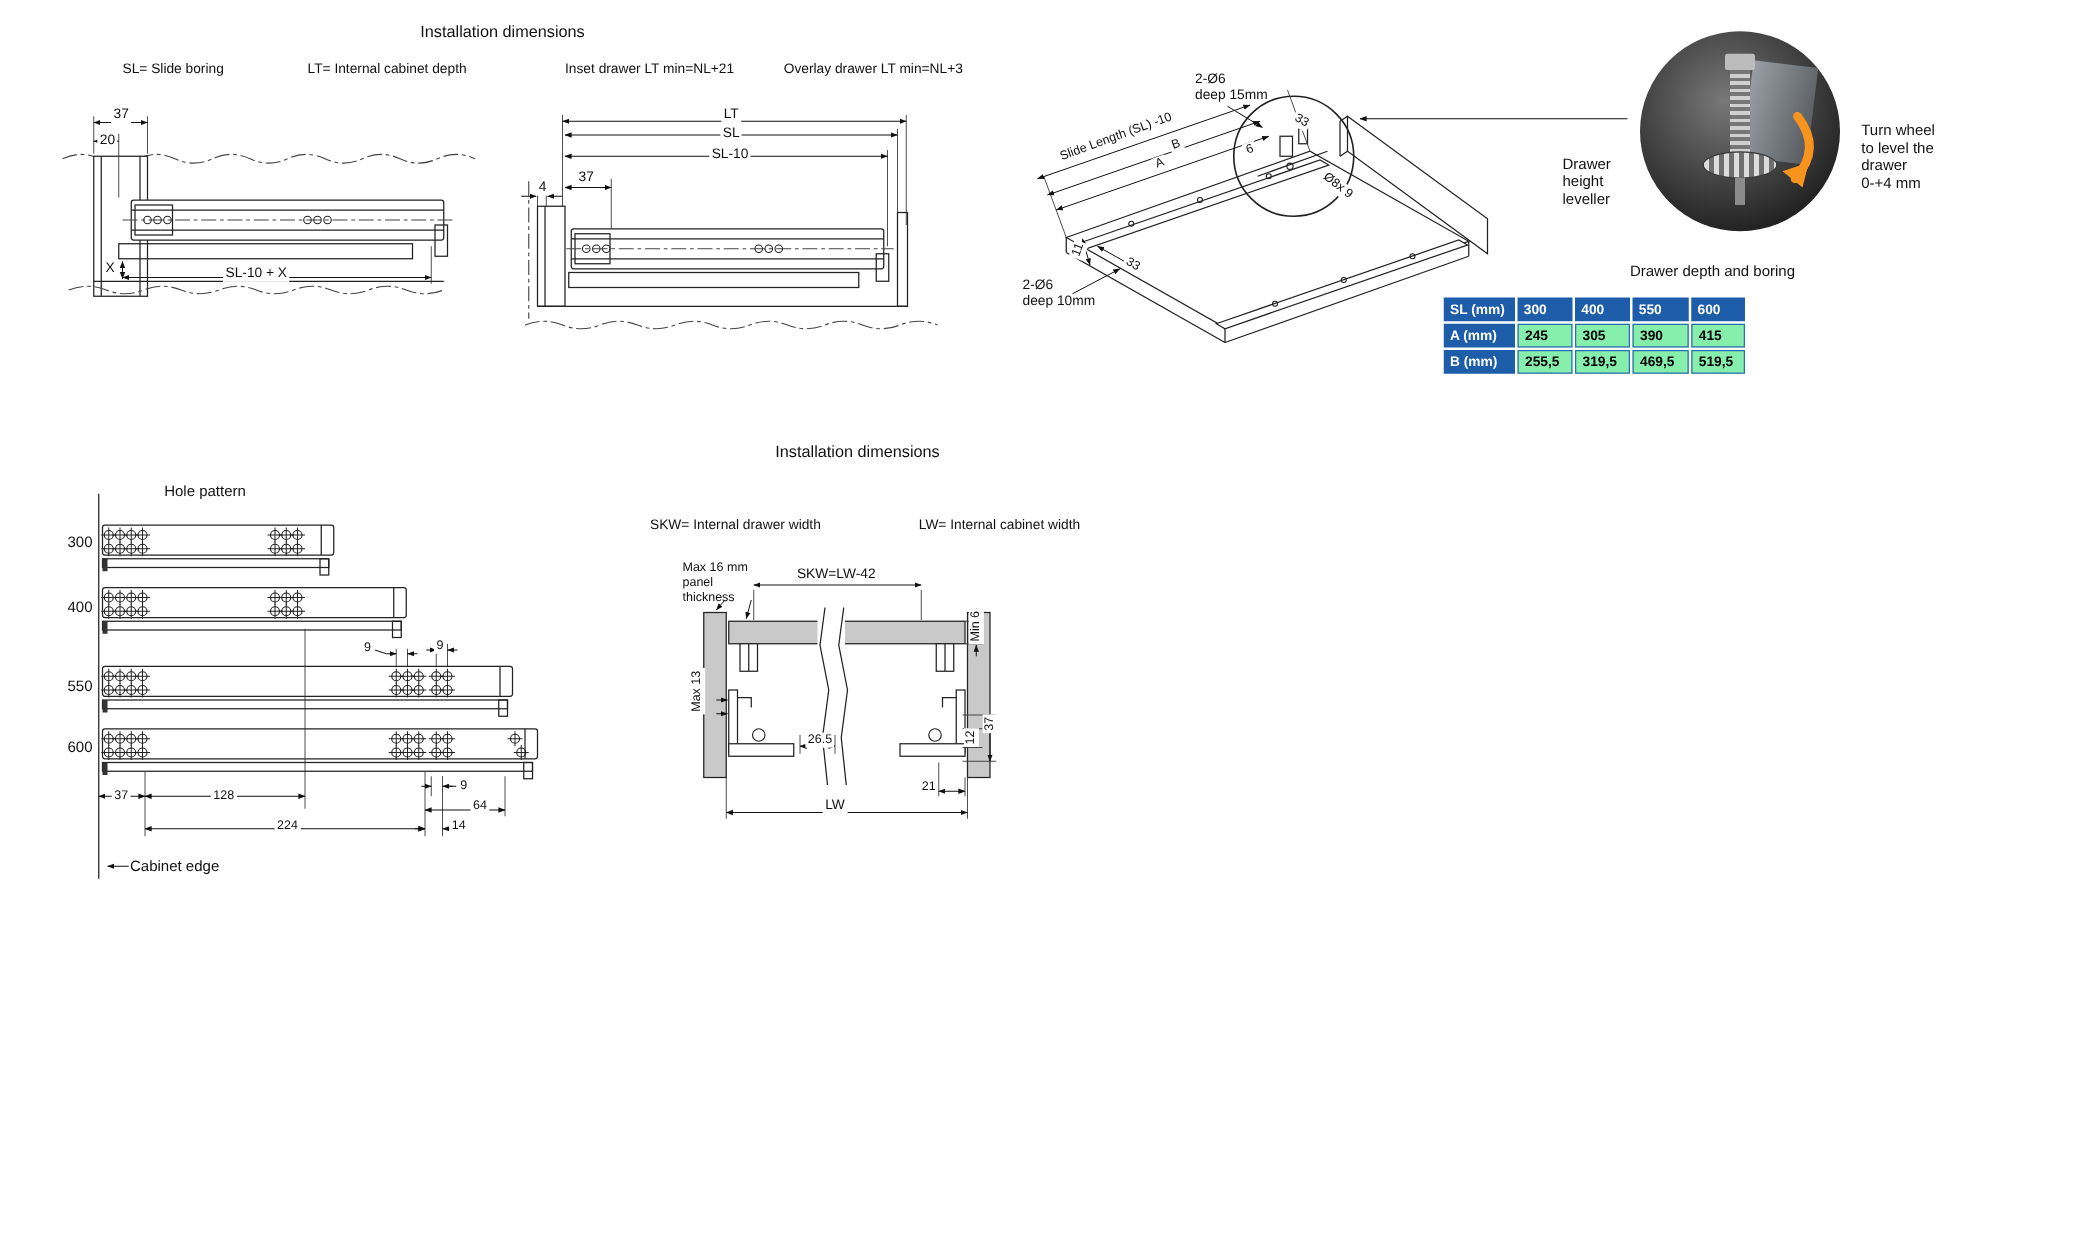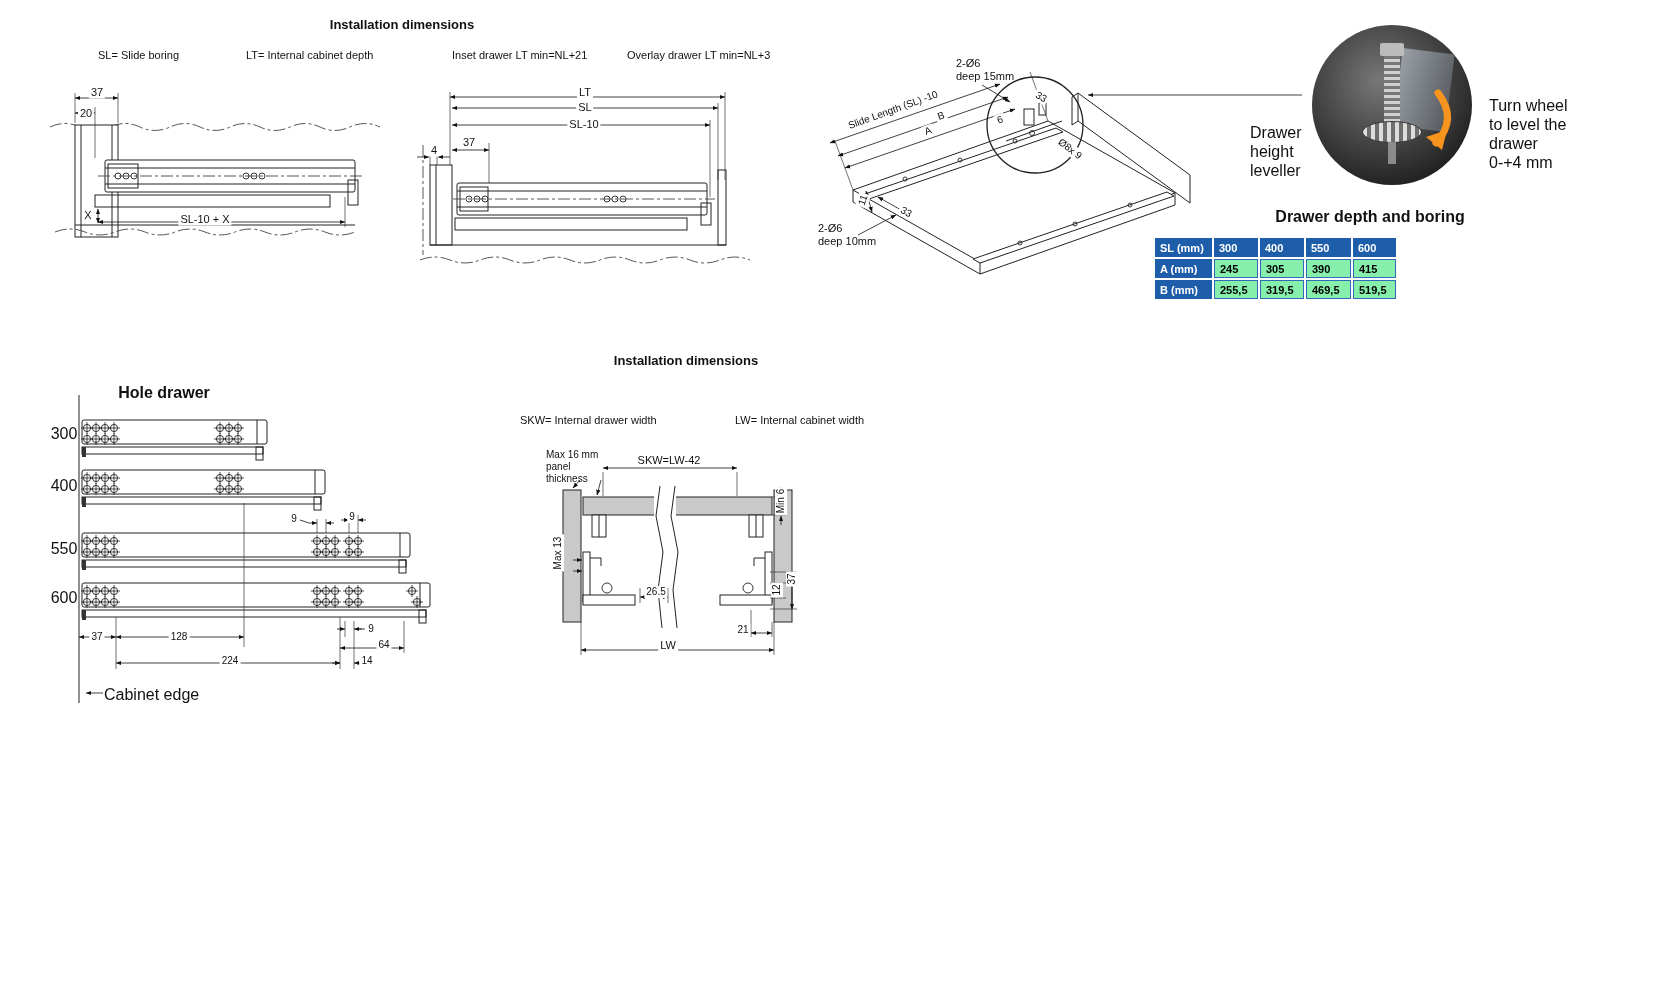--- a/index.html
+++ b/index.html
@@ -2,23 +2,23 @@
 <html><head>
 <meta charset="utf-8">
 <style>
   *{margin:0;padding:0;box-sizing:border-box}
   html,body{background:#fff}
   #page{position:relative;width:1671px;height:1003px;background:#fff;
         font-family:"Liberation Sans",sans-serif;color:#111;overflow:hidden}
   .lbl{position:absolute;font-size:11px;line-height:1.18;white-space:pre;
        transform:translate(-50%,-50%);z-index:6}
   .la{transform:none;white-space:pre-line}
-  .b{font-weight:bold}
+  .b{font-weight:normal}
   .f13{font-size:13px}
-  .f12{font-size:16px}
+  .f12{font-size:12px}
   .f10{font-size:10px}
   .bgw{background:#fff;padding:0 2px}
   .rm20{transform:translate(-50%,-50%) rotate(-20deg)}
   .r30{transform:translate(-50%,-50%) rotate(30deg)}
   .r38{transform:translate(-50%,-50%) rotate(38deg)}
   .rm70{transform:translate(-50%,-50%) rotate(-70deg)}
   .rm90{transform:translate(-50%,-50%) rotate(-90deg)}
   .drw{position:absolute;overflow:visible;z-index:1}
   .ln{fill:none;stroke:#222;stroke-width:1}
   .ln2{fill:none;stroke:#222;stroke-width:1.3}
@@ -225,21 +225,21 @@
     <div class="tc td">305</div>
     <div class="tc td">390</div>
     <div class="tc td">415</div>
     <div class="tc th">B (mm)</div>
     <div class="tc td">255,5</div>
     <div class="tc td">319,5</div>
     <div class="tc td">469,5</div>
     <div class="tc td">519,5</div>
   </div>
 
-  <div class="lbl b f12" style="left:164px;top:393px">Hole drawer</div>
+  <div class="lbl b f12" style="left:164px;top:393px">Hole pattern</div>
   <div class="lbl f12" style="left:64px;top:434px">300</div>
   <div class="lbl f12" style="left:64px;top:486px">400</div>
   <div class="lbl f12" style="left:64px;top:549px">550</div>
   <div class="lbl f12" style="left:64px;top:598px">600</div>
 
   <svg class="drw" style="left:45px;top:385px" width="430" height="330">
     <line class="ln" x1="34" y1="10" x2="34" y2="318"></line>
 
     <rect class="lnf" x="37" y="35" width="185" height="24" rx="2"></rect>
     <line class="ln" x1="212" y1="35" x2="212" y2="59"></line>

